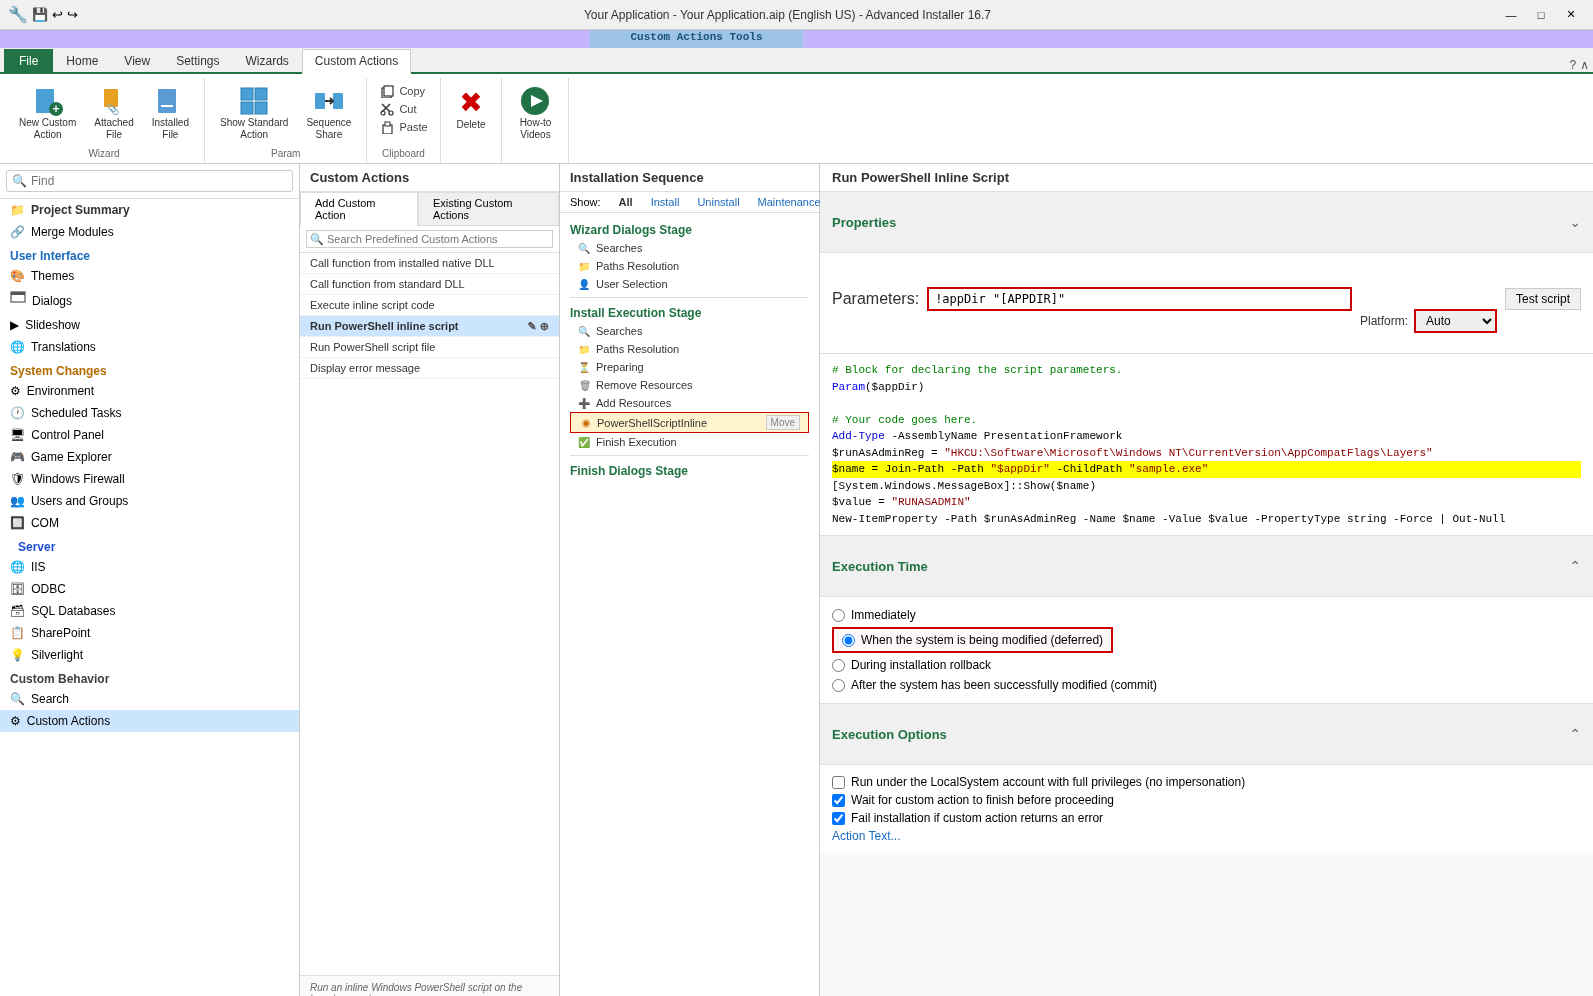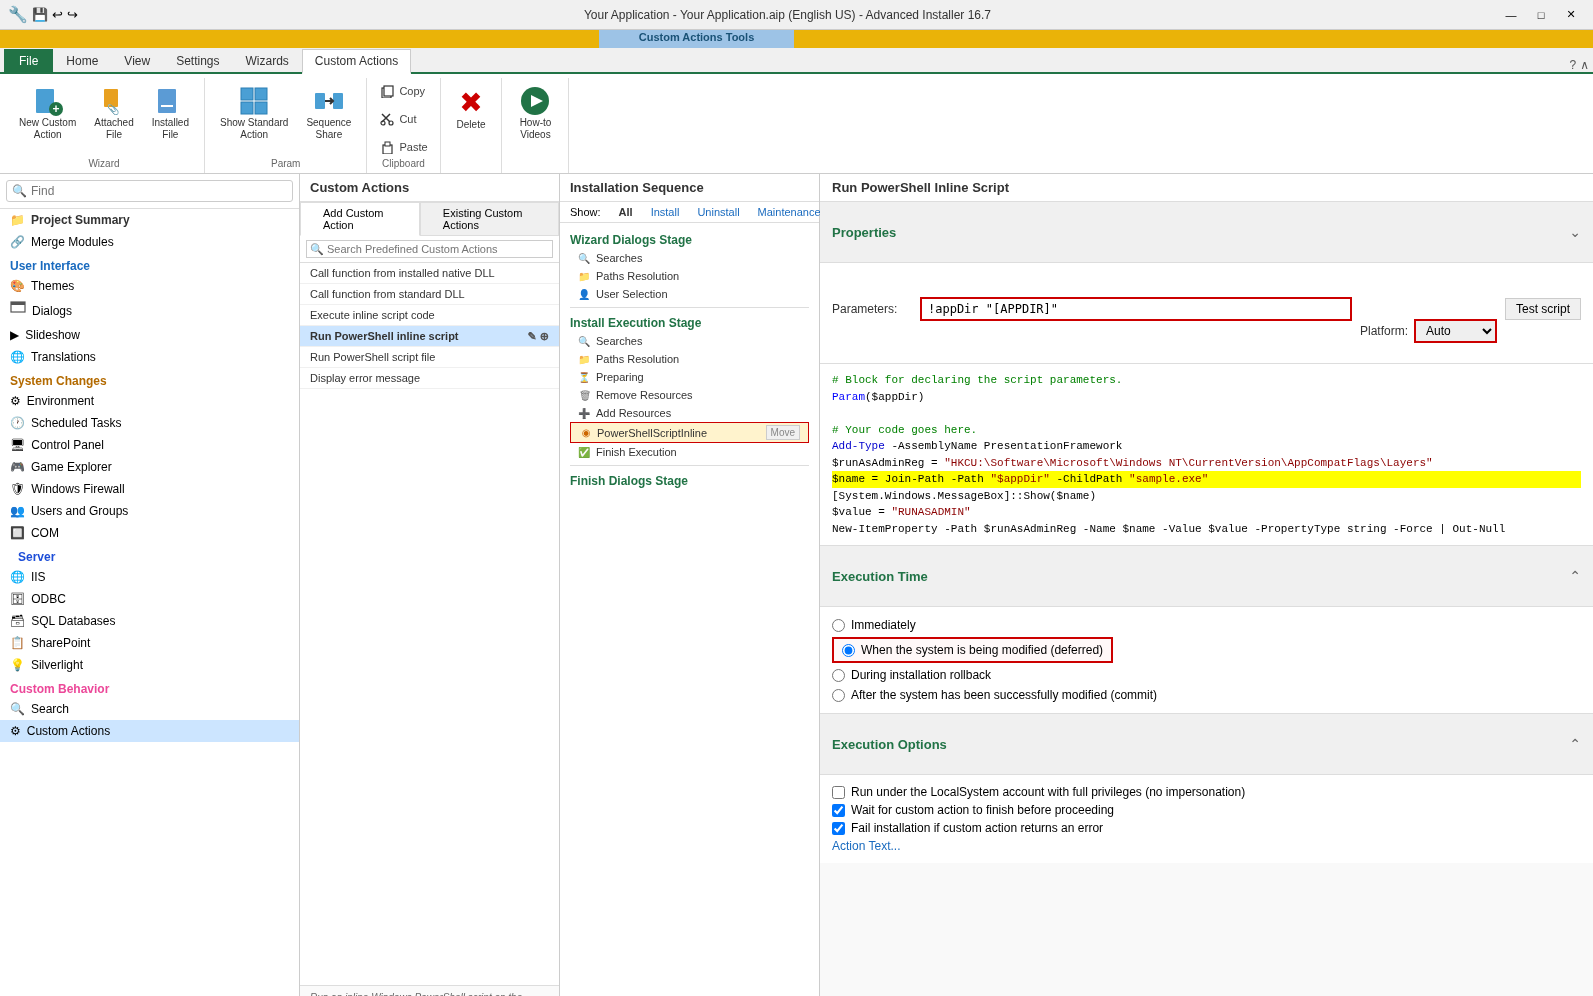--- a/index.html
+++ b/index.html
@@ -19,21 +19,21 @@
     .ribbon-tab.file { background: #217346; color: white; padding: 4px 14px; }
 
     
     .ribbon { background: white; border-bottom: 1px solid #ccc; display: flex; align-items: stretch; padding: 4px 4px 0; min-height: 90px; }
     .ribbon-group { display: flex; flex-direction: column; align-items: center; padding: 2px 8px; border-right: 1px solid #ddd; }
     .ribbon-group-items { display: flex; gap: 4px; flex: 1; align-items: flex-start; padding: 2px 0; }
     .ribbon-group-label { font-size: 10px; color: #666; margin-top: auto; padding-bottom: 2px; }
     .ribbon-btn { display: flex; flex-direction: column; align-items: center; cursor: pointer; padding: 2px 6px; border: 1px solid transparent; min-width: 50px; }
     .ribbon-btn-icon { width: 32px; height: 32px; display: flex; align-items: center; justify-content: center; font-size: 20px; }
     .ribbon-btn-label { font-size: 10px; text-align: center; line-height: 1.2; color: #333; }
-    .ribbon-small-group { display: flex; flex-direction: column; gap: 10px; }
+    .ribbon-small-group { display: flex; flex-direction: column; gap: 0; }
     .ribbon-small-btn { display: flex; align-items: center; gap: 4px; cursor: pointer; padding: 1px 4px; font-size: 11px; color: #444; }
     .ribbon-small-btn .ico { width: 16px; height: 16px; display: flex; align-items: center; justify-content: center; font-size: 12px; }
     .ribbon-delete-btn { display: flex; flex-direction: column; align-items: center; cursor: pointer; padding: 4px 8px; }
     .ribbon-delete-btn .ico { font-size: 28px; color: #c00; }
     .ribbon-delete-btn .lbl { font-size: 10px; color: #333; }
 
     
     .main-layout { display: flex; height: calc(996px - 120px - 30px); }
 
     
@@ -42,25 +42,25 @@
     .sidebar-search input { width: 100%; padding: 3px 6px 3px 24px; border: 1px solid #ccc; border-radius: 3px; font-size: 12px; }
     .sidebar-search-wrap { position: relative; }
     .sidebar-search-wrap .search-ico { position: absolute; left: 6px; top: 50%; transform: translateY(-50%); font-size: 12px; color: #888; }
     .sidebar-content { flex: 1; overflow-y: auto; }
     .sidebar-item { display: flex; align-items: center; gap: 6px; padding: 4px 10px; cursor: pointer; font-size: 12px; }
     .sidebar-item.selected { background: #cce5ff; }
     .sidebar-section-header { padding: 6px 10px 2px; font-size: 12px; font-weight: bold; color: #217346; cursor: pointer; }
     .sidebar-section-header.user-interface { color: #1a6bbf; }
     .sidebar-section-header.system-changes { color: #b36a00; }
     .sidebar-section-header.server { color: #1d4ed8; margin-left: 8px; }
-    .sidebar-section-header.custom-behavior { color: #ec4899; }
+    .sidebar-section-header.custom-behavior { color: #404040; }
     .sidebar-project-summary { display: flex; align-items: center; gap: 6px; padding: 4px 10px; font-size: 12px; color: #333; font-weight: bold; cursor: pointer; }
     .center-title { font-size: 13px; font-weight: bold; padding: 6px 10px; border-bottom: 1px solid #ddd; color: #333; }
     .center-tabs { display: flex; border-bottom: 1px solid #ddd; }
-    .center-tab { padding: 4px 22px; font-size: 11px; cursor: pointer; border: 1px solid #ddd; border-bottom: none; background: #f0f0f0; }
+    .center-tab { padding: 4px 14px; font-size: 11px; cursor: pointer; border: 1px solid #ddd; border-bottom: none; background: #f0f0f0; }
     .center-tab.active { background: white; border-bottom: 1px solid white; margin-bottom: -1px; z-index: 1; }
     .center-search { padding: 4px 6px; border-bottom: 1px solid #ddd; position: relative; }
     .center-search input { width: 100%; padding: 2px 4px 2px 20px; border: 1px solid #ccc; font-size: 11px; }
     .center-search .s-ico { position: absolute; left: 10px; top: 50%; transform: translateY(-50%); font-size: 11px; color: #888; }
     .action-list { flex: 1; overflow-y: auto; }
     .action-item { padding: 4px 10px; font-size: 11px; cursor: pointer; color: #333; border-bottom: 1px solid #f0f0f0; }
     .action-item.selected { background: #cce5ff; font-weight: bold; }
     .action-desc { padding: 6px 10px; font-size: 10px; color: #666; border-top: 1px solid #ddd; background: #fafafa; font-style: italic; }
     .sequence-title { font-size: 13px; font-weight: bold; padding: 6px 10px; border-bottom: 1px solid #ddd; color: #333; }
     .sequence-filter { display: flex; gap: 18px; padding: 4px 10px; border-bottom: 1px solid #ddd; font-size: 11px; }
@@ -76,21 +76,21 @@
     
     .right-panel { flex: 1; background: #f9f9f9; display: flex; flex-direction: column; overflow-y: auto; }
     .right-panel-title { font-size: 13px; font-weight: bold; padding: 6px 12px; border-bottom: 1px solid #ddd; background: white; color: #333; }
 
     .section-header { display: flex; align-items: center; justify-content: space-between; padding: 22px 12px; background: #f0f0f0; border-bottom: 1px solid #ddd; cursor: pointer; }
     .section-header-title { font-size: 13px; font-weight: bold; color: #217346; }
     .section-collapse { font-size: 14px; color: #666; }
 
     .properties-content { padding: 12px; background: white; border-bottom: 1px solid #ddd; }
     .param-row { display: flex; align-items: center; gap: 8px; margin-bottom: 8px; }
-    .param-label { font-size: 12px; color: #333; min-width: 80px; }
+    .param-label { font-size: 16px; color: #333; min-width: 80px; }
     .param-input { flex: 1; padding: 3px 6px; border: 2px solid #cc0000; font-size: 12px; font-family: monospace; background: white; }
     .param-platform { display: flex; align-items: center; gap: 6px; margin-top: 44px; }
     .platform-label { font-size: 12px; color: #333; }
     .platform-select { padding: 2px 6px; border: 2px solid #cc0000; font-size: 12px; }
     .test-script-btn { padding: 3px 10px; background: #f0f0f0; border: 1px solid #ccc; cursor: pointer; font-size: 12px; }
 
     .code-area { background: white; padding: 8px 12px; font-family: 'Courier New', monospace; font-size: 11px; border-bottom: 1px solid #ddd; min-height: 180px; }
     .code-line { line-height: 1.5; white-space: pre; }
     .code-comment { color: #008000; }
     .code-highlight { background: #ffff00; }
@@ -123,21 +123,21 @@
     <span style="font-size:13px; cursor:pointer;">↪</span>
   </div>
   <div class="title-bar-center">Your Application - Your Application.aip (English US) - Advanced Installer 16.7</div>
   <div class="title-bar-right">
     <button class="win-btn">—</button>
     <button class="win-btn">□</button>
     <button class="win-btn close">✕</button>
   </div>
 </div>
 
-<div style="display:flex; background:#eab308; height:18px;">
+<div style="display:flex; background:#c4b5fd; height:18px;font-family:Liberation Mono, monospace;">
   <div style="flex:1;"></div>
   <div style="background:#9dc3e6; color:#1a5276; font-size:11px; padding:1px 40px; font-weight:bold; margin-right:200px;">Custom Actions Tools</div>
   <div style="flex:1;"></div>
 </div>
 
 <div class="ribbon-tabs">
   <div class="ribbon-tab file">File</div>
   <div class="ribbon-tab">Home</div>
   <div class="ribbon-tab">View</div>
   <div class="ribbon-tab">Settings</div>

